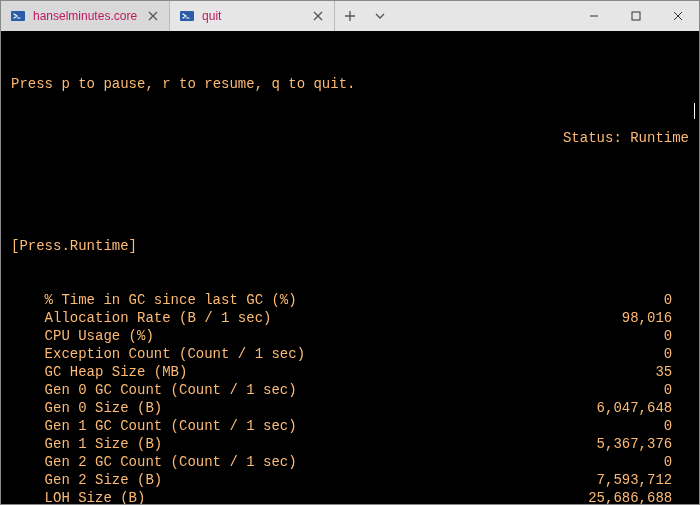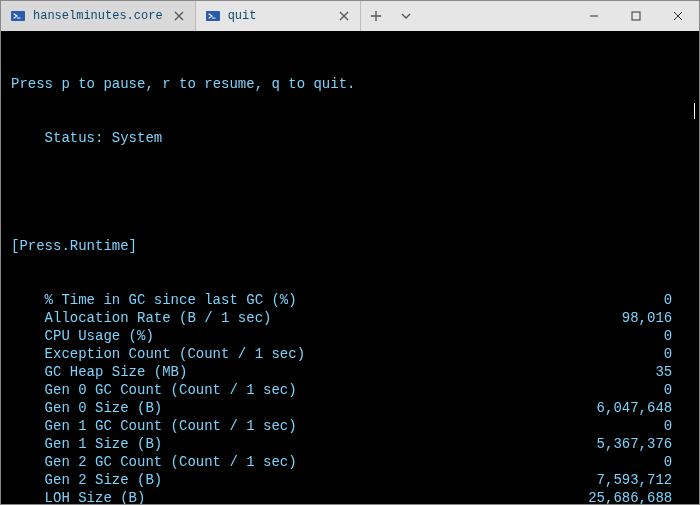--- a/index.html
+++ b/index.html
@@ -9,23 +9,23 @@
     background: #000;
     font-family: Consolas, "Courier New", monospace;
     overflow: hidden;
     border: 1px solid #888;
   }
   .titlebar {
     height: 30px;
     background: #e6e6e6;
     display: flex;
     align-items: stretch;
-    font-family: Liberation Mono, monospace;
+    font-family: Liberation Sans, sans-serif;
     font-size: 12px;
-    color: #0c4a6e;
+    color: #be185d;
     user-select: none;
   }
   .tabs {
     display: flex;
     align-items: stretch;
     height: 100%;
   }
   .tab {
     display: flex;
     align-items: center;
@@ -66,35 +66,35 @@
     height: 100%;
   }
   .win-btn {
     width: 42px; height: 100%;
     display: flex; align-items: center; justify-content: center;
     color: #333; cursor: pointer;
   }
 
   .terminal {
     background: #000;
-    color: #7dd3fc;
+    color: #fdba74;
     font-size: 14px;
     line-height: 18px;
     padding: 8px 10px 8px 10px;
     height: calc(100% - 30px);
     white-space: pre;
     overflow: hidden;
     position: relative;
   }
   .line { display: flex; }
   .indent0 { padding-left: 0; }
   .indent1 { padding-left: 4ch; justify-content: flex-end; }
   .metric-label { flex: 0 0 auto; }
   .metric-value { margin-left: auto; text-align: right; padding-right: 2ch; }
-  .status-line { padding-left: 4ch; }
+  .status-line { padding-left: 4ch; justify-content: flex-end; }
   .cursor {
     position: absolute;
     right: 4px;
     top: 72px;
     width: 1px; height: 16px;
     background: #fff;
   }
 </style>
 </head>
 <body>
@@ -157,18 +157,18 @@
     <div class="win-btn close">
       <svg width="10" height="10" viewBox="0 0 10 10">
           <path d="M1 1 L9 9 M9 1 L1 9" stroke="#333" stroke-width="1"></path>
         </svg>
     </div>
   </div>
 </div>
 
 <div class="terminal">
   <div class="line indent0"><span>Press p to pause, r to resume, q to quit.</span></div>
-  <div class="line status-line"><span>Status:</span><span> </span><span>System</span></div>
+  <div class="line status-line"><span>Status:</span><span> </span><span>Runtime</span></div>
   <div class="line">&nbsp;</div>
   <div class="line indent0"><span>[Press.Runtime]</span></div>
   <div id="metrics"><div class="line indent1"><span class="metric-label">% Time in GC since last GC (%)</span><span class="metric-value">0</span></div><div class="line indent1"><span class="metric-label">Allocation Rate (B / 1 sec)</span><span class="metric-value">98,016</span></div><div class="line indent1"><span class="metric-label">CPU Usage (%)</span><span class="metric-value">0</span></div><div class="line indent1"><span class="metric-label">Exception Count (Count / 1 sec)</span><span class="metric-value">0</span></div><div class="line indent1"><span class="metric-label">GC Heap Size (MB)</span><span class="metric-value">35</span></div><div class="line indent1"><span class="metric-label">Gen 0 GC Count (Count / 1 sec)</span><span class="metric-value">0</span></div><div class="line indent1"><span class="metric-label">Gen 0 Size (B)</span><span class="metric-value">6,047,648</span></div><div class="line indent1"><span class="metric-label">Gen 1 GC Count (Count / 1 sec)</span><span class="metric-value">0</span></div><div class="line indent1"><span class="metric-label">Gen 1 Size (B)</span><span class="metric-value">5,367,376</span></div><div class="line indent1"><span class="metric-label">Gen 2 GC Count (Count / 1 sec)</span><span class="metric-value">0</span></div><div class="line indent1"><span class="metric-label">Gen 2 Size (B)</span><span class="metric-value">7,593,712</span></div><div class="line indent1"><span class="metric-label">LOH Size (B)</span><span class="metric-value">25,686,688</span></div></div>
   <div class="cursor"></div>
 </div>
 
 </body></html>

